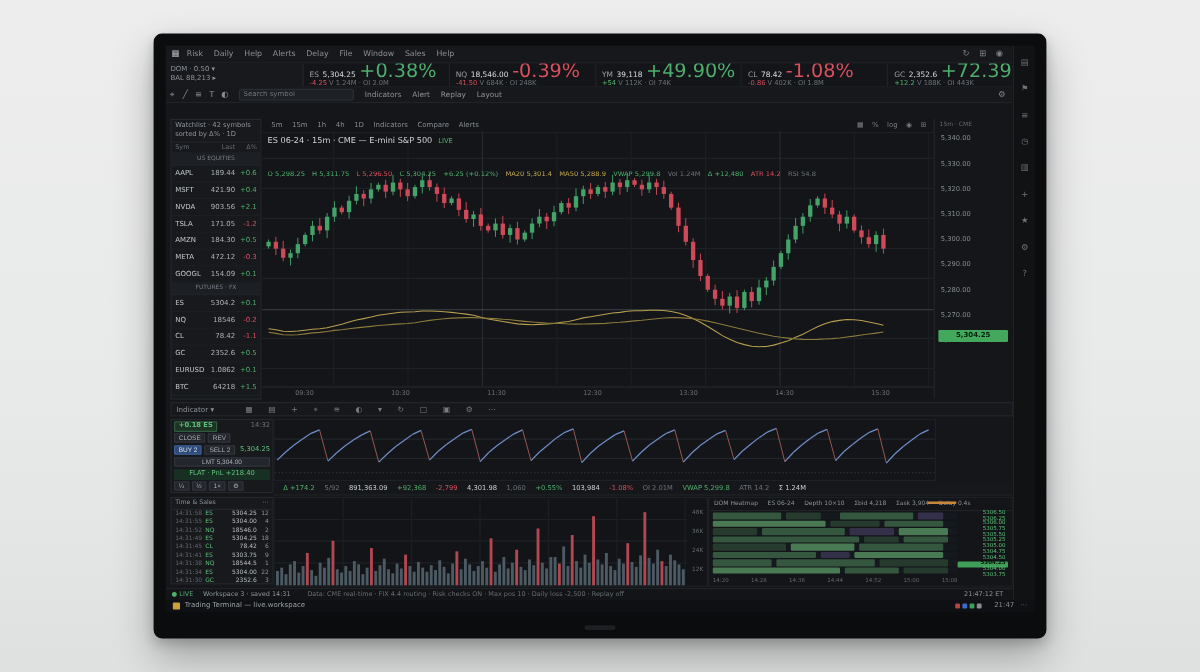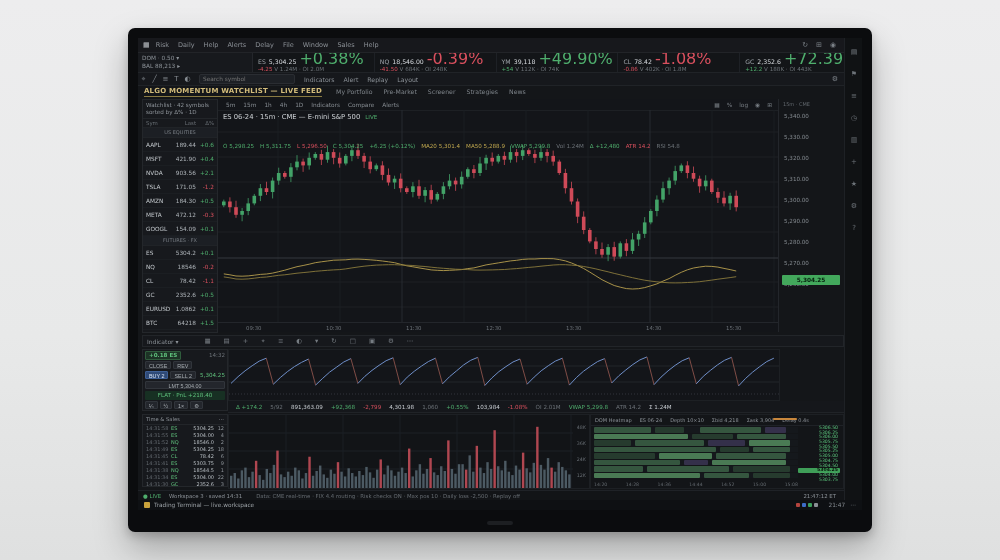--- a/index.html
+++ b/index.html
@@ -178,30 +178,20 @@
         <input class="search" placeholder="Search symbol" style="">
         <div id="toolbar-buttons" style="display:flex">
             <span class="tb-btn">Indicators</span>
             <span class="tb-btn">Alert</span>
             <span class="tb-btn">Replay</span>
             <span class="tb-btn">Layout</span>
           </div>
         <span class="tb-gear">⚙</span>
       </div>
 
-      <div class="titlerow">
-        <span class="ws-title">ALGO MOMENTUM WATCHLIST — LIVE FEED</span>
-        <div class="title-tabs" id="title-tabs">
-            <span>My Portfolio</span>
-            <span>Pre-Market</span>
-            <span>Screener</span>
-            <span>Strategies</span>
-            <span>News</span>
-          </div>
-      </div>
 
       <div class="watchlist">
         <div class="wl-head">
           <div>Watchlist · 42 symbols</div>
           <div>sorted by Δ% · 1D</div>
         </div>
         <div class="wl-cols" id="wl-cols">
             <span>Sym</span>
             <span>Last</span>
             <span>Δ%</span>

